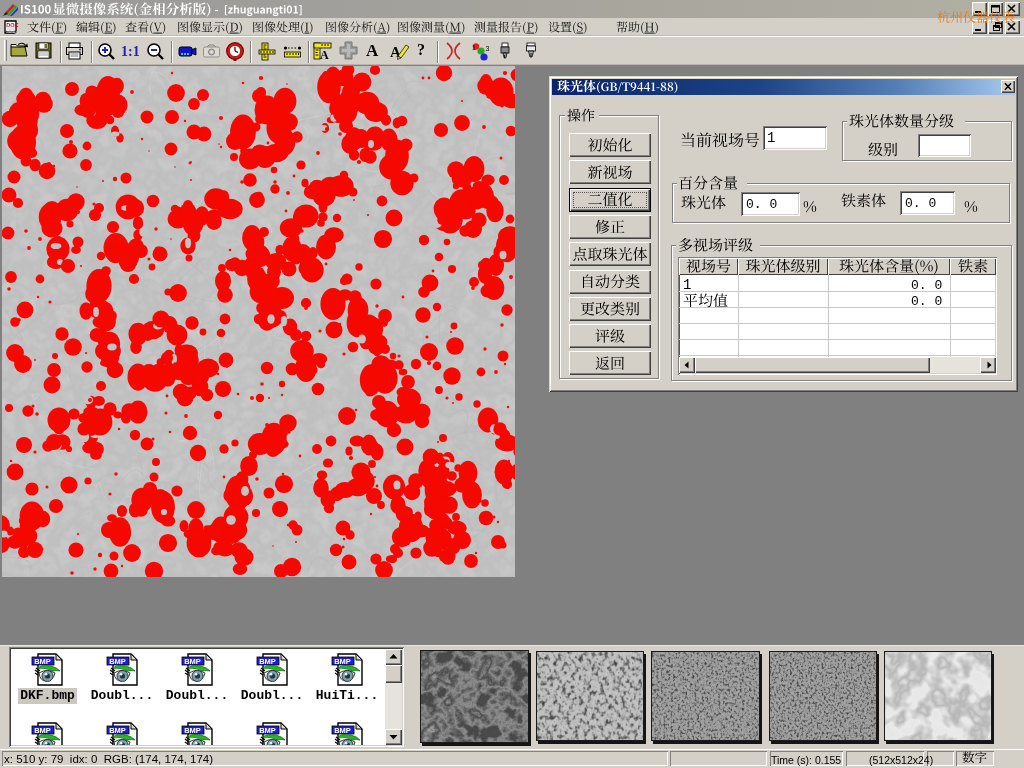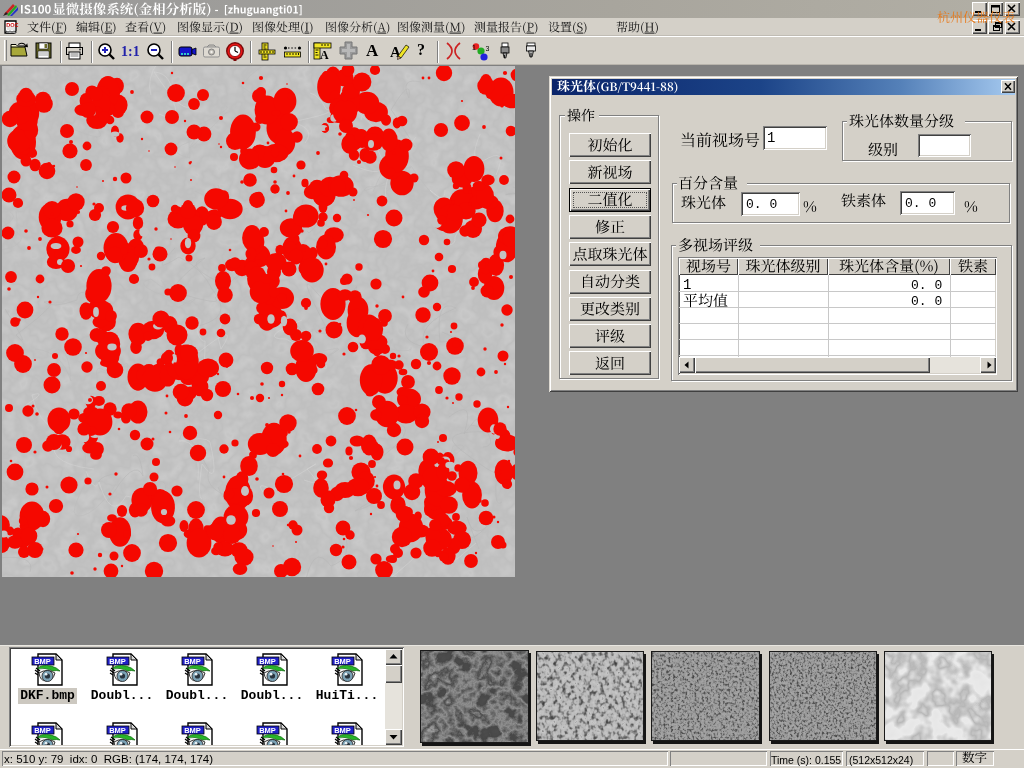--- a/index.html
+++ b/index.html
@@ -1404,21 +1404,21 @@
 
 <div class="abs statusbar"></div>
 <div class="abs sunk1" style="left:2px;top:751px;width:666px;height:15px"></div>
 <div class="abs sunk1" style="left:670px;top:751px;width:97px;height:15px"></div>
 <div class="abs sunk1" style="left:770px;top:751px;width:73px;height:15px"></div>
 <div class="abs sunk1" style="left:846px;top:751px;width:78px;height:15px"></div>
 <div class="abs sunk1" style="left:927px;top:751px;width:27px;height:15px"></div>
 <div class="abs sunk1" style="left:956px;top:751px;width:38px;height:15px"></div>
 <div class="abs" style="left:4px;top:753px;font-size:11.5px;color:#000">x: 510 y: 79&nbsp; idx: 0&nbsp; RGB: (174, 174, 174)</div>
 <div class="abs" style="left:771px;top:753.5px;font-size:10.5px;color:#000">Time (s): 0.155</div>
-<div class="abs" style="left:849px;top:753.5px;font-size:10.5px;color:#000">(512x512x24)</div>
+<div class="abs" style="left:869px;top:753.5px;font-size:10.5px;color:#000">(512x512x24)</div>
 <svg width="1024" height="768" viewBox="0 0 1024 768" style="position:absolute;left:0;top:0;z-index:90;pointer-events:none">
 <defs>
 <path id="g0" d="M1 0H2.7V-8.5H1Z"></path>
 <path id="g1" d="M3.6 0.2C5.6 0.2 6.7 -1 6.7 -2.4C6.7 -3.6 6 -4.3 5 -4.7L3.9 -5.2C3.2 -5.5 2.6 -5.7 2.6 -6.3C2.6 -6.9 3 -7.2 3.8 -7.2C4.5 -7.2 5 -6.9 5.6 -6.5L6.5 -7.6C5.8 -8.3 4.8 -8.7 3.8 -8.7C2.1 -8.7 0.8 -7.6 0.8 -6.2C0.8 -5 1.7 -4.3 2.6 -3.9L3.7 -3.4C4.5 -3.1 5 -2.9 5 -2.3C5 -1.7 4.5 -1.3 3.6 -1.3C2.9 -1.3 2.1 -1.7 1.5 -2.3L0.5 -1.1C1.3 -0.3 2.4 0.2 3.6 0.2Z"></path>
 <path id="g2" d="M0.9 0H6.1V-1.4H4.5V-8.5H3.2C2.7 -8.2 2.1 -8 1.2 -7.8V-6.8H2.8V-1.4H0.9Z"></path>
 <path id="g3" d="M3.4 0.2C5.1 0.2 6.3 -1.4 6.3 -4.3C6.3 -7.2 5.1 -8.7 3.4 -8.7C1.7 -8.7 0.5 -7.2 0.5 -4.3C0.5 -1.4 1.7 0.2 3.4 0.2ZM3.4 -1.2C2.7 -1.2 2.1 -1.9 2.1 -4.3C2.1 -6.7 2.7 -7.4 3.4 -7.4C4.1 -7.4 4.7 -6.7 4.7 -4.3C4.7 -1.9 4.1 -1.2 3.4 -1.2Z"></path>
 <path id="g4" d="M12.6 -4.2 10.5 -5C10.2 -3.5 9.7 -1.9 9.2 -0.9L9.4 -0.8C10.4 -1.6 11.3 -2.7 12 -4C12.3 -4 12.5 -4.1 12.6 -4.2ZM1.6 -4.7 1.4 -4.7C2 -3.7 2.6 -2.4 2.7 -1.2C4.1 0 5.5 -3 1.6 -4.7ZM11.4 -1.2 10.5 0.1H9V-5.2C9.3 -5.2 9.4 -5.3 9.4 -5.5L7.4 -5.7V0.1H6.1V-5.2C6.4 -5.3 6.5 -5.4 6.5 -5.6L4.5 -5.7V0.1H0.6L0.7 0.4H12.7C12.9 0.4 13.1 0.4 13.1 0.2C12.5 -0.3 11.4 -1.2 11.4 -1.2ZM9.5 -10.2V-8.5H3.9V-10.2ZM3.9 -5.7V-6.1H9.5V-5.4H9.7C10.3 -5.4 11.1 -5.7 11.1 -5.8V-9.9C11.3 -10 11.5 -10.1 11.6 -10.2L10.1 -11.4L9.3 -10.6H4L2.4 -11.2V-5.2H2.6C3.3 -5.2 3.9 -5.5 3.9 -5.7ZM3.9 -6.5V-8.1H9.5V-6.5Z"></path>
 <path id="g5" d="M4.2 -10.5 2.5 -11.5C2.1 -10.4 1.2 -8.8 0.4 -7.8L0.5 -7.7C1.8 -8.4 2.9 -9.5 3.7 -10.3C4 -10.3 4.1 -10.4 4.2 -10.5ZM4.4 -4.6V-3.4C4.4 -2.1 4.3 -0.6 3.3 0.8L3.5 0.9C5.4 -0.3 5.6 -2.2 5.6 -3.4V-4.1H6.7V-1.7C6.7 -1.5 6.7 -1.4 6.3 -1.2L7.1 0.1C7.2 0 7.4 -0.1 7.5 -0.4C8.2 -1.1 8.8 -1.8 9.1 -2.1L9.1 -2.3L8 -1.8V-3.9C8.2 -4 8.4 -4.1 8.4 -4.1L7.3 -5.1L6.8 -4.5H5.8L4.4 -5.1ZM9 -10 7.5 -10.2V-7.4H6.9V-10.9C7.2 -10.9 7.3 -11.1 7.3 -11.2L5.8 -11.4V-7.4H5.1V-9.7C5.5 -9.7 5.6 -9.8 5.6 -10L4 -10.2V-8L2.6 -8.7C2.1 -7.4 1.2 -5.4 0.2 -4L0.4 -3.8C0.9 -4.2 1.4 -4.7 1.9 -5.2V1.2H2.1C2.7 1.2 3.2 0.9 3.3 0.7V-5.5C3.5 -5.6 3.6 -5.7 3.7 -5.8L2.7 -6.2C3.1 -6.7 3.5 -7.2 3.8 -7.6L4 -7.6V-7.5C3.9 -7.4 3.8 -7.3 3.8 -7.2L4.9 -6.7L5.2 -7H7.5V-6.7L7 -6H3.8L4 -5.6H8.3C8.5 -5.6 8.6 -5.7 8.6 -5.8C8.3 -6.1 7.9 -6.5 7.7 -6.7H7.7C8.2 -6.7 8.6 -6.9 8.6 -7V-9.7C8.9 -9.8 9 -9.9 9 -10ZM11.4 -11.1 9.6 -11.4C9.5 -9 9 -6.4 8.3 -4.6L8.5 -4.5C8.8 -4.9 9.1 -5.3 9.4 -5.8C9.5 -4.6 9.6 -3.5 9.9 -2.5C9.2 -1.1 8.2 0.1 6.7 1.1L6.8 1.3C8.3 0.6 9.5 -0.3 10.3 -1.3C10.7 -0.3 11.2 0.6 11.9 1.2C12.1 0.6 12.5 0.2 13.2 0L13.2 -0.1C12.3 -0.7 11.5 -1.4 11 -2.3C11.9 -3.9 12.2 -5.8 12.4 -8H12.8C13 -8 13.1 -8 13.2 -8.2C12.7 -8.7 11.8 -9.3 11.8 -9.3L11.1 -8.4H10.4C10.6 -9.1 10.8 -9.9 10.9 -10.8C11.3 -10.8 11.4 -10.9 11.4 -11.1ZM10.3 -3.6C10 -4.4 9.8 -5.3 9.6 -6.3C9.8 -6.8 10.1 -7.4 10.2 -8H11.1C11 -6.3 10.8 -4.9 10.3 -3.6Z"></path>
 <path id="g6" d="M11.4 -11.5 10.7 -10.6H4.6L4.7 -10.2H5.9V-6.2L4.6 -6.1L4.7 -5.7L9.6 -5.9V-4.8H9.8C10.5 -4.8 11 -5 11 -5.1V-6L12.6 -6.1C12.8 -6.1 12.9 -6.2 13 -6.4C12.5 -6.8 11.6 -7.5 11.6 -7.5L11 -6.6V-10.2H12.4C12.6 -10.2 12.8 -10.3 12.8 -10.4C12.3 -10.9 11.4 -11.5 11.4 -11.5ZM7.2 -6.3V-7.4H9.6V-6.4ZM4.7 -3.6 4.6 -3.5C5.1 -3.1 5.6 -2.5 6 -1.9C5.5 -0.8 4.7 0.2 3.4 1L3.5 1.2C4.9 0.6 5.9 -0.1 6.7 -1C6.8 -0.7 7 -0.4 7 -0.1C8.1 0.5 8.8 -0.9 7.4 -2.2C7.7 -2.8 7.9 -3.4 8.1 -4C8.4 -4 8.5 -4.1 8.6 -4.2H8.9C9.1 -3.1 9.4 -2.2 9.8 -1.4C9.1 -0.4 8.3 0.4 7 1L7.1 1.1C8.5 0.8 9.5 0.2 10.3 -0.5C10.8 0.2 11.4 0.8 12.1 1.1C12.2 0.6 12.6 0.1 13.2 -0.2L13.2 -0.3C12.4 -0.5 11.7 -0.9 11 -1.4C11.6 -2.1 12 -3 12.3 -4C12.6 -4 12.7 -4.1 12.8 -4.2L11.5 -5.3L10.8 -4.6H8.5L8.5 -4.3L7.4 -5.3L6.7 -4.6H4.7L4.8 -4.2H6.7C6.7 -3.7 6.6 -3.3 6.4 -2.9C6 -3.1 5.4 -3.4 4.7 -3.6ZM10.2 -2.2C9.8 -2.7 9.4 -3.4 9.2 -4.2H10.9C10.7 -3.5 10.5 -2.8 10.2 -2.2ZM7.2 -10.2H9.6V-9.2H7.2ZM7.2 -7.8V-8.8H9.6V-7.8ZM4.3 -9.3 3.6 -8.3H3.6V-10.9C3.9 -10.9 4 -11.1 4.1 -11.3L2.1 -11.5V-8.3H0.4L0.5 -7.9H2.1V-5.5C1.3 -5.2 0.7 -5 0.3 -4.8L1.1 -3.1C1.2 -3.2 1.3 -3.4 1.4 -3.6L2.1 -4.1V-0.8C2.1 -0.7 2.1 -0.6 1.9 -0.6C1.6 -0.6 0.5 -0.7 0.5 -0.7V-0.5C1.1 -0.4 1.3 -0.2 1.5 0C1.7 0.3 1.7 0.7 1.8 1.2C3.4 1 3.6 0.4 3.6 -0.7V-5.3C4.2 -5.8 4.7 -6.2 5.1 -6.6L5 -6.7L3.6 -6.1V-7.9H5C5.2 -7.9 5.4 -8 5.4 -8.1C5 -8.6 4.3 -9.3 4.3 -9.3Z"></path>
 <path id="g7" d="M6 -8.6C6.4 -9 6.8 -9.4 7.1 -9.7H9C8.8 -9.3 8.6 -8.8 8.4 -8.5H6.5ZM6.3 -5.7V-5.9H7C6.3 -4.9 5.3 -4.1 4 -3.6L4.1 -3.4C5.6 -3.8 6.8 -4.4 7.7 -5.1L7.8 -4.8C7 -3.7 5.4 -2.5 4 -1.9L4.1 -1.7C5.5 -2.1 7.1 -2.8 8.3 -3.5L8.3 -3.3C7.2 -2 5.5 -0.7 3.7 -0L3.8 0.2C5.5 -0.1 7.2 -0.9 8.5 -1.8C8.4 -1.2 8.4 -0.6 8.2 -0.4C8.2 -0.3 8 -0.3 7.9 -0.3C7.6 -0.3 6.7 -0.3 6.2 -0.4L6.3 -0.2C6.7 -0.1 7.1 0.1 7.3 0.2C7.5 0.4 7.5 0.7 7.6 1.1C8.5 1.1 9.1 1 9.4 0.6C10 -0.1 10.1 -1.8 9.4 -3.3L10 -3.5C10.4 -1.7 11 -0.6 12.1 0.4C12.3 -0.3 12.7 -0.8 13.2 -0.9L13.2 -1.1C12 -1.5 10.9 -2.3 10.3 -3.6C11.2 -3.9 11.9 -4.2 12.4 -4.4C12.6 -4.4 12.8 -4.4 12.9 -4.5L11.6 -5.5C11.9 -5.5 12.3 -5.7 12.3 -5.8V-7.9C12.6 -7.9 12.7 -8 12.8 -8.1L11.4 -9.2L10.7 -8.5H9C9.6 -8.8 10.2 -9.2 10.6 -9.5C10.9 -9.6 11.1 -9.6 11.2 -9.7L9.8 -10.9L9 -10.1H7.4L7.8 -10.7C8.2 -10.7 8.3 -10.7 8.3 -10.9L6.3 -11.5C5.8 -10 4.7 -8.2 3.7 -7.1L3.8 -7C4.2 -7.2 4.5 -7.4 4.8 -7.6V-5.3H5.1C5.8 -5.3 6.3 -5.6 6.3 -5.7ZM3.7 -7.7 3.2 -7.9C3.6 -8.7 4 -9.6 4.4 -10.6C4.7 -10.6 4.9 -10.7 4.9 -10.9L2.8 -11.5C2.2 -8.9 1.2 -6.1 0.3 -4.4L0.4 -4.3C0.9 -4.7 1.4 -5.2 1.8 -5.8V1.2H2.1C2.7 1.2 3.3 0.9 3.3 0.8V-7.5C3.6 -7.5 3.7 -7.6 3.7 -7.7ZM11.2 -5.4C10.7 -4.9 9.9 -4.2 9.3 -3.6C9 -4.3 8.5 -4.8 7.9 -5.3C8.1 -5.5 8.2 -5.7 8.4 -5.9H10.9V-5.4H11.1ZM10.9 -8.1V-6.3H8.7C9.1 -6.8 9.4 -7.4 9.7 -8.1ZM8 -8.1C7.8 -7.4 7.6 -6.8 7.2 -6.3H6.3V-8.1Z"></path>

